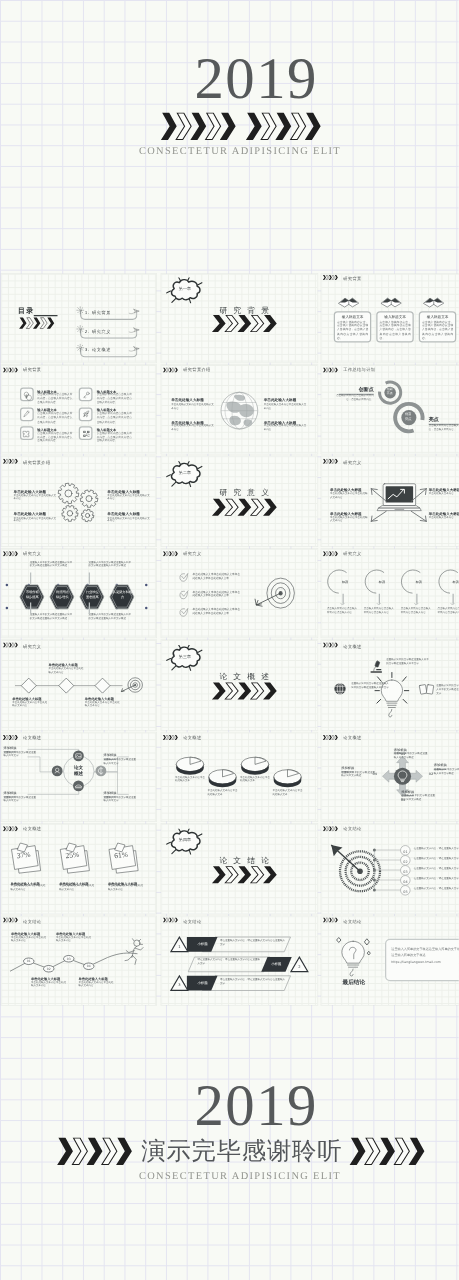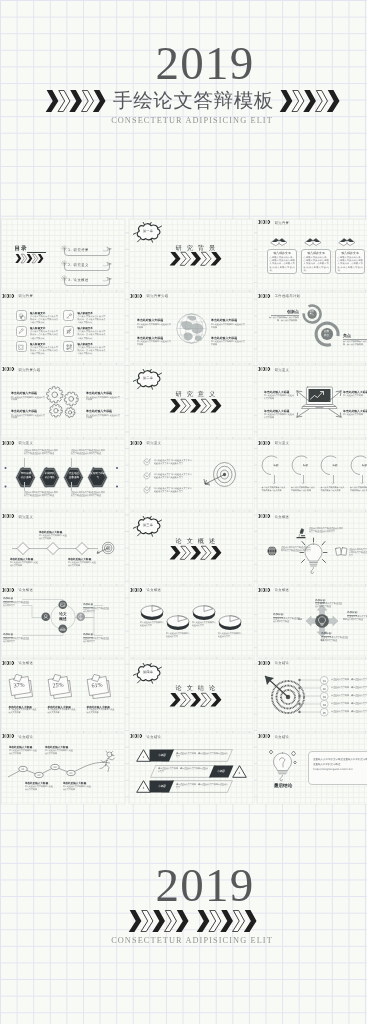--- a/index.html
+++ b/index.html
@@ -82,21 +82,20 @@
           <path d="M1.5 0 L6.9 0 L12.7 10.5 L6.0 21 L0.6 21 L7.3 10.5 Z"></path>
           <path d="M24.0 0 L29.4 0 L35.2 10.5 L28.5 21 L23.1 21 L29.8 10.5 Z"></path>
           <path d="M46.5 0 L51.9 0 L57.7 10.5 L51.0 21 L45.6 21 L52.3 10.5 Z"></path>
         </g>
         <g fill="#fbfcf9" stroke="#1f1f1f" stroke-width="0.8" stroke-linejoin="miter">
           <path d="M13.1 0.4 L18.1 0.4 L23.7 10.5 L17.3 20.6 L12.3 20.6 L18.7 10.5 Z"></path>
           <path d="M35.6 0.4 L40.6 0.4 L46.2 10.5 L39.8 20.6 L34.8 20.6 L41.2 10.5 Z"></path>
         </g>
       </svg>
     </span>
-    <span class="hero-cn">手绘论文答辩模板</span>
     <span class="chev chev-lg">
       <svg width="63" height="22" viewBox="0 0 60 21" aria-hidden="true">
         <g fill="#1f1f1f">
           <path d="M1.5 0 L6.9 0 L12.7 10.5 L6.0 21 L0.6 21 L7.3 10.5 Z"></path>
           <path d="M24.0 0 L29.4 0 L35.2 10.5 L28.5 21 L23.1 21 L29.8 10.5 Z"></path>
           <path d="M46.5 0 L51.9 0 L57.7 10.5 L51.0 21 L45.6 21 L52.3 10.5 Z"></path>
         </g>
         <g fill="#fbfcf9" stroke="#1f1f1f" stroke-width="0.8" stroke-linejoin="miter">
           <path d="M13.1 0.4 L18.1 0.4 L23.7 10.5 L17.3 20.6 L12.3 20.6 L18.7 10.5 Z"></path>
           <path d="M35.6 0.4 L40.6 0.4 L46.2 10.5 L39.8 20.6 L34.8 20.6 L41.2 10.5 Z"></path>
@@ -1286,20 +1285,21 @@
           <path d="M1.5 0 L6.9 0 L12.7 10.5 L6.0 21 L0.6 21 L7.3 10.5 Z"></path>
           <path d="M24.0 0 L29.4 0 L35.2 10.5 L28.5 21 L23.1 21 L29.8 10.5 Z"></path>
           <path d="M46.5 0 L51.9 0 L57.7 10.5 L51.0 21 L45.6 21 L52.3 10.5 Z"></path>
         </g>
         <g fill="#fbfcf9" stroke="#1f1f1f" stroke-width="0.8" stroke-linejoin="miter">
           <path d="M13.1 0.4 L18.1 0.4 L23.7 10.5 L17.3 20.6 L12.3 20.6 L18.7 10.5 Z"></path>
           <path d="M35.6 0.4 L40.6 0.4 L46.2 10.5 L39.8 20.6 L34.8 20.6 L41.2 10.5 Z"></path>
         </g>
       </svg>
     </span>
+    <span class="hero-cn">演示完毕感谢聆听</span>
     <span class="chev chev-lg">
       <svg width="63" height="22" viewBox="0 0 60 21" aria-hidden="true">
         <g fill="#1f1f1f">
           <path d="M1.5 0 L6.9 0 L12.7 10.5 L6.0 21 L0.6 21 L7.3 10.5 Z"></path>
           <path d="M24.0 0 L29.4 0 L35.2 10.5 L28.5 21 L23.1 21 L29.8 10.5 Z"></path>
           <path d="M46.5 0 L51.9 0 L57.7 10.5 L51.0 21 L45.6 21 L52.3 10.5 Z"></path>
         </g>
         <g fill="#fbfcf9" stroke="#1f1f1f" stroke-width="0.8" stroke-linejoin="miter">
           <path d="M13.1 0.4 L18.1 0.4 L23.7 10.5 L17.3 20.6 L12.3 20.6 L18.7 10.5 Z"></path>
           <path d="M35.6 0.4 L40.6 0.4 L46.2 10.5 L39.8 20.6 L34.8 20.6 L41.2 10.5 Z"></path>

